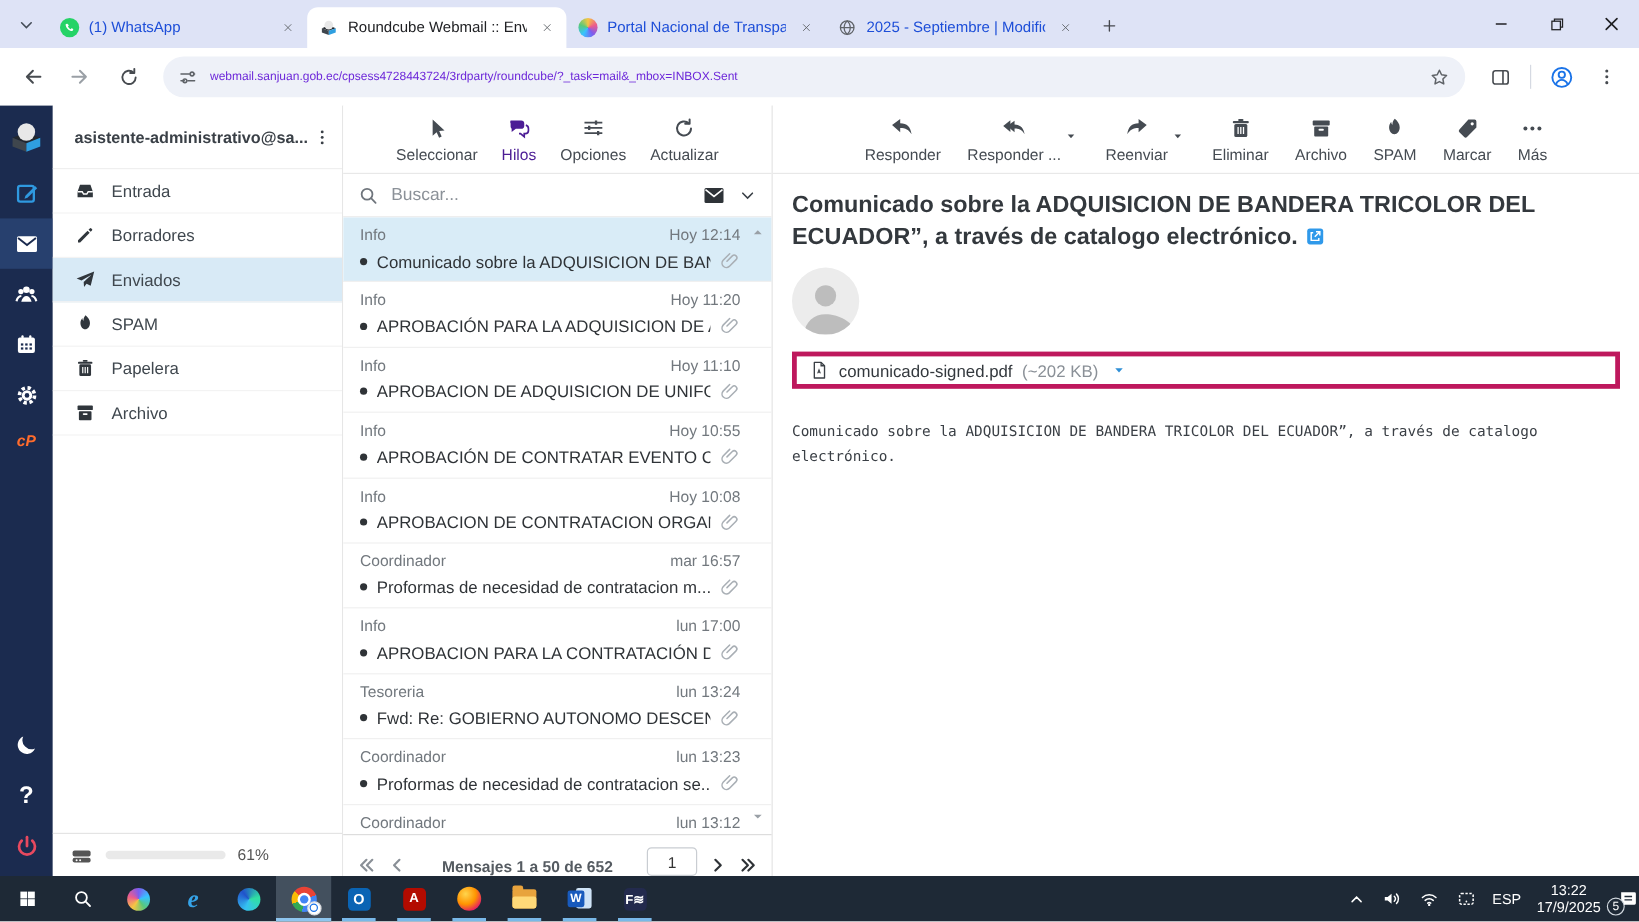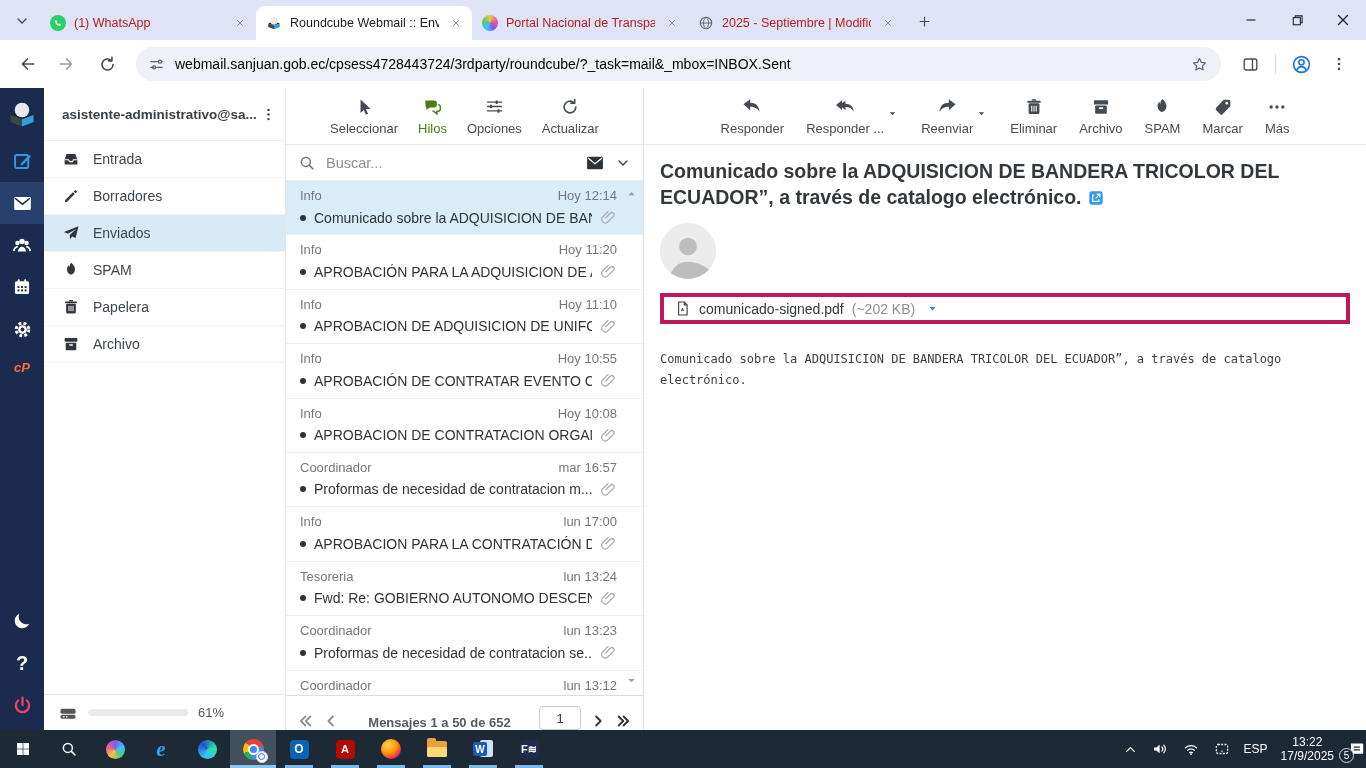--- a/index.html
+++ b/index.html
@@ -3,37 +3,37 @@
 <meta charset="utf-8">
 <style>
   * { margin:0; padding:0; box-sizing:border-box; }
   html,body { width:1366px; height:768px; overflow:hidden; }
   body { font-family:"Liberation Sans", sans-serif; background:#fff; }
   svg { display:block; }
 
   
   .tabstrip { height:40px; background:#dee3f6; display:flex; align-items:flex-end; padding-left:6px; position:relative; }
   .tabsearch { width:28px; height:28px; border-radius:50%; margin:0 4px 5px 2px; display:flex; align-items:center; justify-content:center; color:#444c57; cursor:pointer; }
-  .tab { height:34px; display:flex; align-items:center; gap:8px; padding:0 8px 0 10px; border-radius:9px 9px 0 0; font-size:12.5px; color:#b91c1c; width:216px; position:relative; }
+  .tab { height:34px; display:flex; align-items:center; gap:8px; padding:0 8px 0 10px; border-radius:9px 9px 0 0; font-size:12.5px; color:#1d4ed8; width:216px; position:relative; }
   .tab.active { background:#fff; color:#202124; }
   .tab .title { flex:1; white-space:nowrap; overflow:hidden; }
   .tab .closer { width:17px; height:17px; border-radius:50%; display:flex; align-items:center; justify-content:center; color:#5f6368; flex:none; }
   .fav { width:16px; height:16px; flex:none; border-radius:50%; position:relative; }
   .fav-wa { background:#25d366; display:flex; align-items:center; justify-content:center; color:#fff; }
   .fav-portal { background:conic-gradient(#f6c543,#ec5b8d,#7b5cf0,#37c3ff,#58c97b,#f6c543); }
   .fav-globe { background:transparent; color:#5f6368; }
   .newtab { width:28px; height:28px; margin:0 0 5px 6px; display:flex; align-items:center; justify-content:center; color:#44474e; }
   .wincontrols { position:absolute; right:0; top:0; height:40px; display:flex; }
   .winbtn { width:46px; height:40px; display:flex; align-items:center; justify-content:center; color:#202124; }
 
   .navbar { height:48px; background:#fff; display:flex; align-items:center; padding:0 10px; gap:6px; }
   .navbtn { width:34px; height:34px; border-radius:50%; display:flex; align-items:center; justify-content:center; color:#474b50; }
   .navbtn.disabled { color:#9aa0a6; }
   .omnibox { flex:1; height:34px; background:#eef1f8; border-radius:17px; display:flex; align-items:center; padding:0 12px; gap:10px; margin:0 6px; }
-  .omni-url { flex:1; font-size:14px; color:#000000; white-space:nowrap; overflow:hidden; }
+  .omni-url { flex:1; font-size:10px; color:#6d28d9; white-space:nowrap; overflow:hidden; }
   .omni-icon { color:#5f6368; flex:none; }
   .nav-right { display:flex; align-items:center; gap:4px; }
   .vdiv { width:1px; height:20px; background:#d5d9e2; margin:0 4px; }
 
   
   .content { display:flex; height:642px; }
 
   .rail { width:44px; background:#1b2b4f; display:flex; flex-direction:column; align-items:center; flex:none; }
   .rail-logo { width:44px; height:52px; display:flex; align-items:center; justify-content:center; }
   .rail-btn { width:44px; height:42px; display:flex; align-items:center; justify-content:center; color:#fff; }
@@ -51,21 +51,21 @@
   .folder.selected { background:#d8eaf6; }
   .folders-footer { margin-top:auto; height:36px; border-top:1px solid #e4e4e4; display:flex; align-items:center; gap:10px; padding:0 14px; color:#555; }
   .quota-track { width:100px; height:7px; border-radius:4px; background:#e9e9e9; overflow:hidden; }
   .quota-fill { height:100%; width:61%; background:#62aede; }
   .quota-label { font-size:13px; color:#555; }
 
   .listpane { width:358px; background:#fff; display:flex; flex-direction:column; flex:none; border-right:1px solid #e0e0e0; }
   .pane-toolbar { height:57px; display:flex; justify-content:center; gap:20px; padding-top:7px; border-bottom:1px solid #e8e8e8; flex:none; }
   .tbtn { display:flex; flex-direction:column; align-items:center; gap:4px; color:#454b52; font-size:13px; }
   .tbtn .ticon { height:22px; display:flex; align-items:flex-end; }
-  .tbtn.disabled { color:#4d7c0f; }
+  .tbtn.disabled { color:#4c1d95; }
   .tbtn-wrap { display:flex; align-items:flex-start; gap:2px; }
   .caret-sm { color:#454b52; margin-top:12px; }
 
   .searchrow { height:36px; display:flex; align-items:center; gap:10px; padding:0 12px; border-bottom:1px solid #eee; flex:none; }
   .searchrow input { border:none; outline:none; flex:1; font-size:14.5px; color:#333; background:transparent; font-family:"Liberation Sans", sans-serif; }
   .searchrow input::placeholder { color:#8b9198; }
   .search-ico { color:#6f757c; }
   .scope-ico { color:#2e3338; }
   .scope-caret { color:#3a4047; }
 

